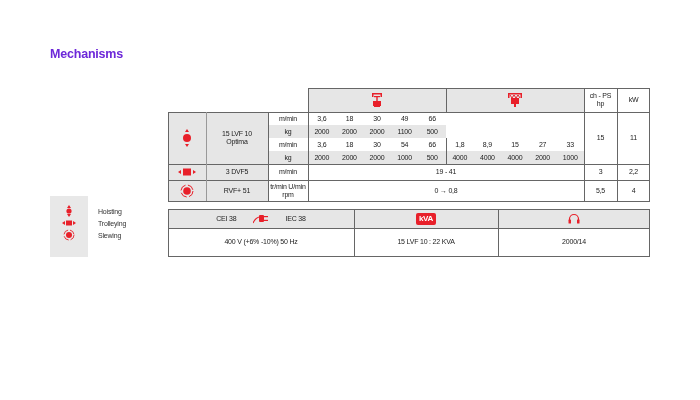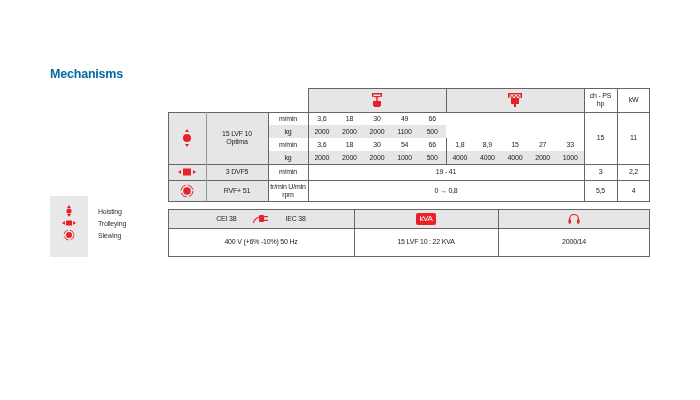--- a/index.html
+++ b/index.html
@@ -1,33 +1,33 @@
 <!DOCTYPE html>
 <html><head>
 <meta charset="utf-8">
 <style>
   * { box-sizing: border-box; margin: 0; padding: 0; }
   html, body { width: 700px; height: 400px; background: #ffffff; overflow: hidden; }
   body { position: relative; font-family: "Liberation Sans", sans-serif; color: #222; }
 
-  .title { position: absolute; left: 50px; top: 47px; font-size: 12.5px; font-weight: bold; color: #0369a1; letter-spacing: -0.2px; margin-top: 20px; }
+  .title { position: absolute; left: 50px; top: 47px; font-size: 12.5px; font-weight: bold; color: #6d28d9; letter-spacing: -0.2px; }
 
   
   .legend-box { position: absolute; left: 50px; top: 196px; width: 38px; height: 61px; background: #e8e8e8; }
   .legend-icons { position: absolute; left: 50px; top: 205px; width: 38px; }
   .legend-icon { position: absolute; left: 0; width: 38px; display: flex; justify-content: center; align-items: center; height: 12px; }
   .legend-labels { position: absolute; left: 98px; top: 206px; font-size: 7px; color: #333; line-height: 12px; letter-spacing: -0.2px; }
 
   
   .mt { position: absolute; left: 168px; top: 88px; width: 482px; }
   .cell { position: absolute; display: flex; align-items: center; justify-content: center; text-align: center; font-size: 7px; line-height: 8px; color: #222; letter-spacing: -0.2px; }
   .gray { background: #e6e6e6; }
   .hl { position: absolute; background: #666; height: 1px; }
   .vl { position: absolute; background: #666; width: 1px; }
-  .kva-badge { background: #e8202a; color: #fff; font-size: 8px; font-weight: normal; padding: 1px 3px; border-radius: 2px; letter-spacing: -0.3px; line-height: 10px; }
+  .kva-badge { background: #e8202a; color: #fff; font-size: 8px; font-weight: bold; padding: 1px 3px; border-radius: 2px; letter-spacing: -0.3px; line-height: 10px; }
 </style>
 </head>
 <body>
 
 <div class="title">Mechanisms</div>
 
 <div class="legend-box"></div>
 <div class="legend-icons">
   <div class="legend-icon" style="top:0px;">
     <svg width="8" height="12" viewBox="0 0 8 12">

